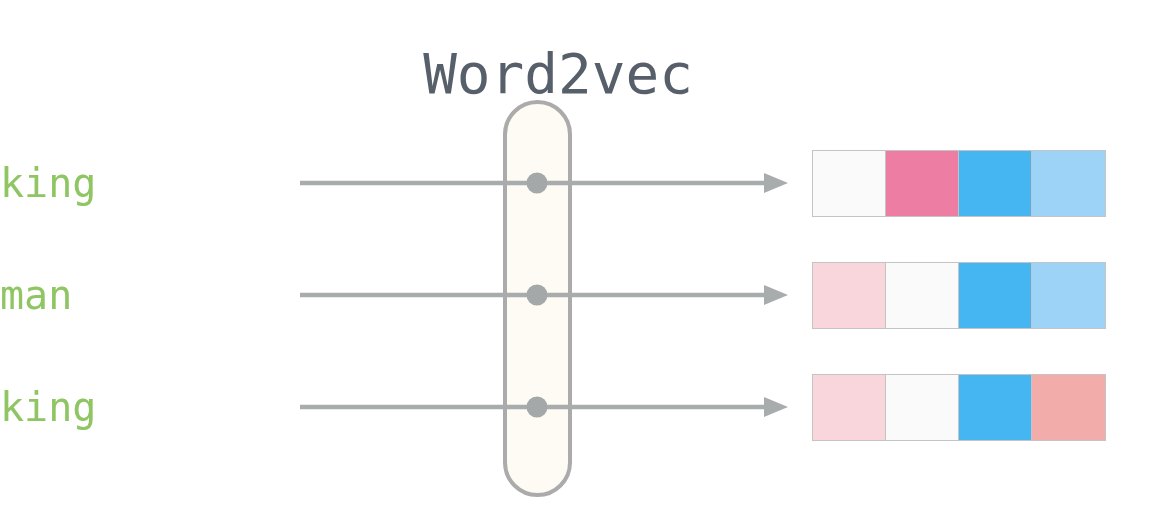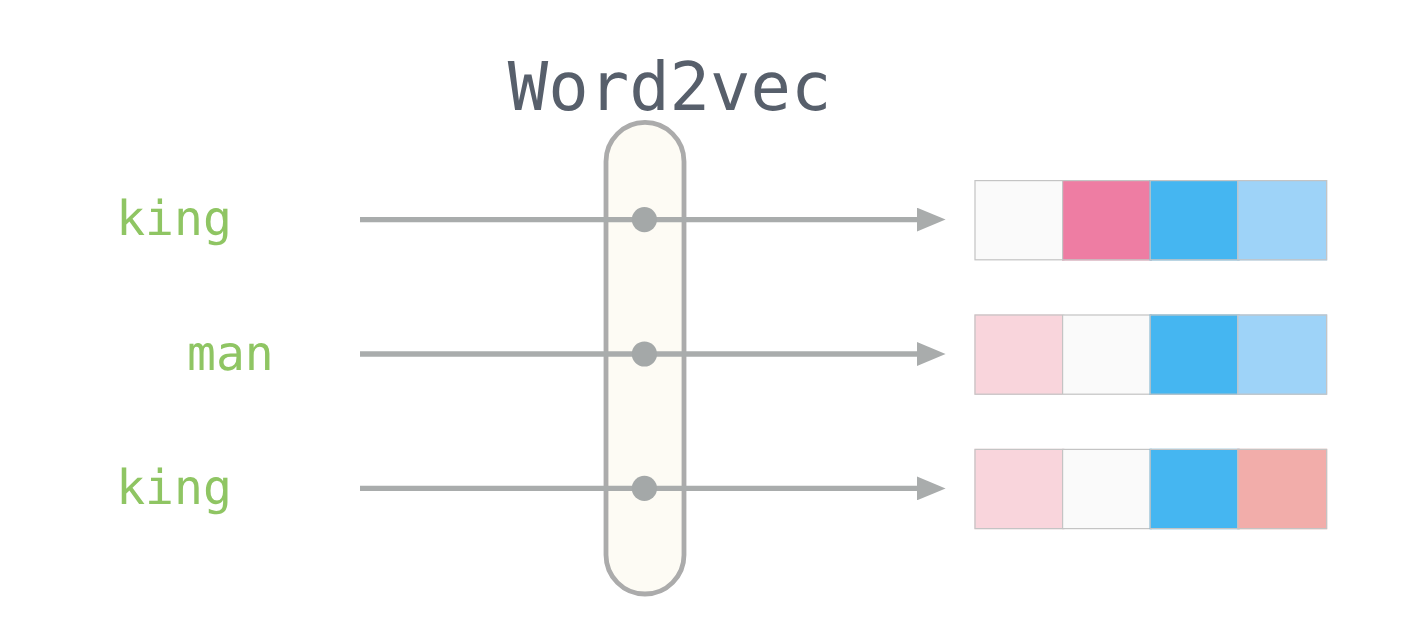--- a/index.html
+++ b/index.html
@@ -40,25 +40,25 @@
   .overlay {
     position: absolute;
     left: 0;
     top: 0;
     width: 1176px;
     height: 522px;
     pointer-events: none;
   }
   .word-label {
     position: absolute;
-    left: 14px;
+    left: 0;
     width: 262px;
     height: 58px;
     line-height: 58px;
-    text-align: center;
+    text-align: left;
     font-size: 40px;
     color: var(--word-green, #8fc563);
     white-space: nowrap;
   }
   .vector-row {
     position: absolute;
     left: 812px;
     width: 294px;
     height: 67px;
     display: flex;
@@ -93,21 +93,21 @@
       </g>
     <g id="dot-layer">
         <circle cx="537" cy="183" r="10.5" fill="#a4a8a8"></circle>
         <circle cx="537" cy="295" r="10.5" fill="#a4a8a8"></circle>
         <circle cx="537" cy="407" r="10.5" fill="#a4a8a8"></circle>
       </g>
   </svg>
 
   <div id="labels">
       <div class="word-label" style="top: 154px;">king</div>
-      <div class="word-label" style="top: 266px; padding-left: 47px;">man</div>
+      <div class="word-label" style="top: 266px;">man</div>
       <div class="word-label" style="top: 378px;">king</div>
     </div>
   <div id="vectors">
       <div class="vector-row" style="top: 149.5px;">
         <div class="vector-cell" style="background: rgb(250, 250, 250);"></div>
         <div class="vector-cell" style="background: rgb(238, 125, 163);"></div>
         <div class="vector-cell" style="background: rgb(69, 182, 241);"></div>
         <div class="vector-cell" style="background: rgb(158, 211, 248);"></div>
       </div>
       <div class="vector-row" style="top: 261.5px;">

